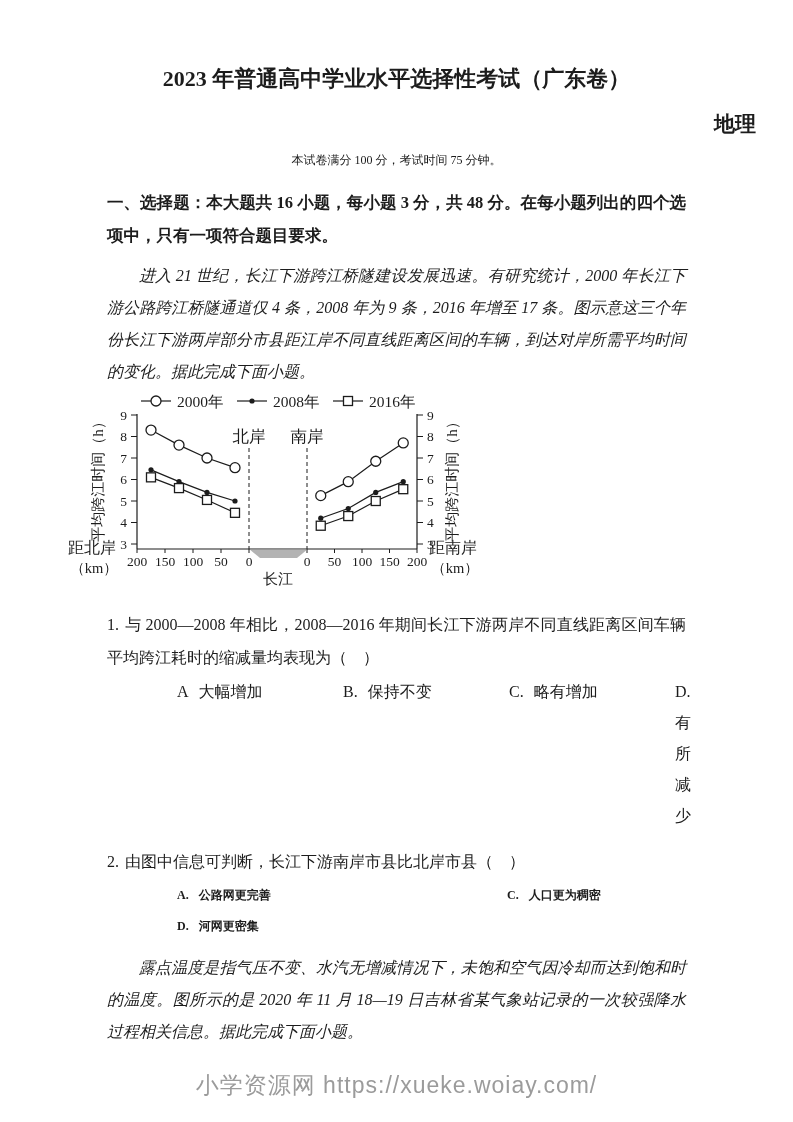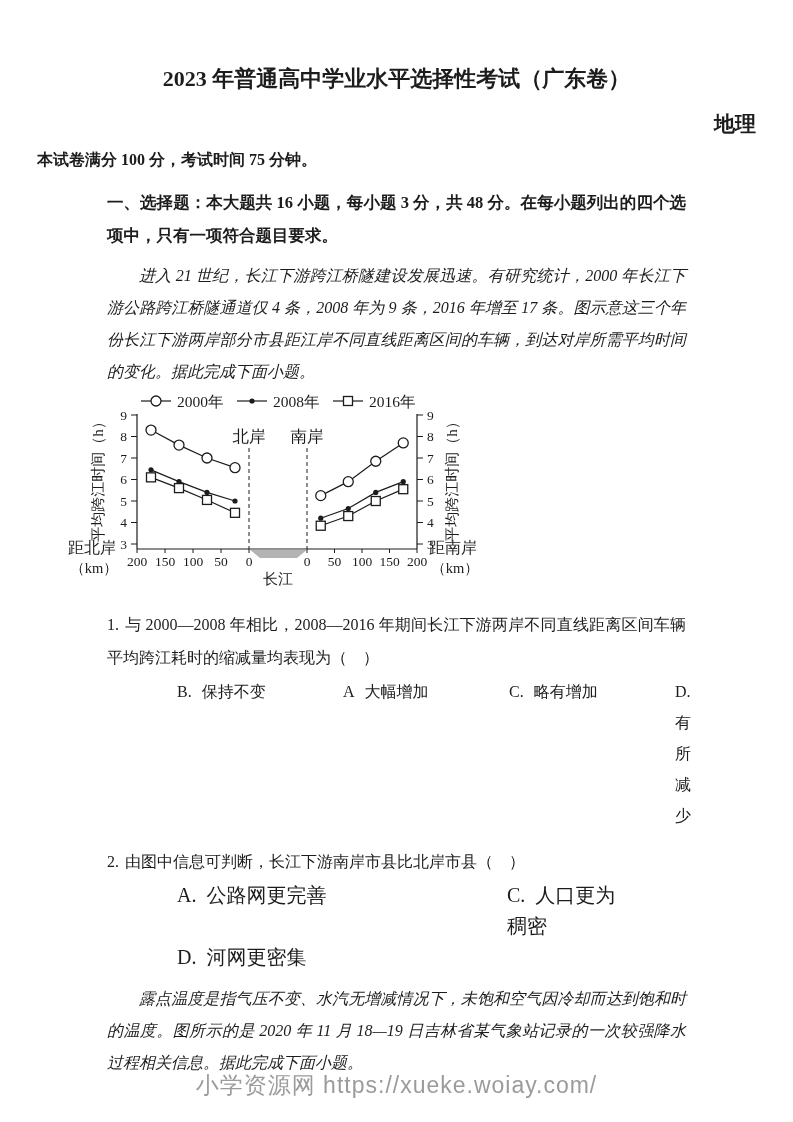--- a/index.html
+++ b/index.html
@@ -19,23 +19,23 @@
     font-weight:bold;
   }
   .subject{
     margin:16px 0 0;
     text-align:right;
     font-size:21px;line-height:28px;
     font-weight:bold;
   }
   .exam-info{
     margin:10px 0 0;
-    text-align:left;
-    font-size:16px;line-height:24px;
-    font-weight:bold;
+    text-align:center;
+    font-size:12px;line-height:24px;
+    font-weight:normal;
   }
   .section-heading{
     margin:14px 70px 0;
     font-size:16.5px;line-height:33px;
     font-weight:bold;
     text-align:justify;
   }
   .passage{
     margin:8px 70px 0;
     font-size:16px;line-height:32px;
@@ -58,21 +58,21 @@
   .options-4{
     display:grid;
     grid-template-columns:166px 166px 166px auto;
     margin:2px 70px 0;
     font-size:16px;line-height:31px;
   }
   .options-2{
     display:grid;
     grid-template-columns:330px auto;
     margin:2px 70px 0;
-    font-size:20px;line-height:31px;
+    font-size:12px;line-height:31px;font-weight:bold;
   }
   .opt-label{margin-right:10px;}
   .footer{
     position:absolute;
     left:0;right:0;top:1062px;
     text-align:center;
     color:#9b9b9b;
     font-size:23px;
     font-family:"Liberation Sans","DejaVu Sans",sans-serif;
     letter-spacing:1px;
@@ -220,22 +220,22 @@
             <rect x="282.5" y="6.5" width="9" height="9" fill="#fff" stroke="#1c1c1c" stroke-width="1.3"></rect>
             <text x="308" y="16.5" text-anchor="start" font-size="15.5" fill="#1c1c1c">2016年</text>
           </g>
         </g>
       </svg>
   </figure>
 
   <div class="question">
     <p class="q-text"><span class="q-number">1.</span><span>与 2000—2008 年相比，2008—2016 年期间长江下游两岸不同直线距离区间车辆平均跨江耗时的缩减量均表现为（　）</span></p>
     <div class="options options-4">
+      <span class="option"><span class="opt-label">A</span><span class="opt-text">大幅增加</span></span>
       <span class="option"><span class="opt-label">B.</span><span class="opt-text">保持不变</span></span>
-      <span class="option"><span class="opt-label">A</span><span class="opt-text">大幅增加</span></span>
       <span class="option"><span class="opt-label">C.</span><span class="opt-text">略有增加</span></span>
       <span class="option"><span class="opt-label">D.</span><span class="opt-text">有所减少</span></span>
     </div>
   </div>
 
   <div class="question" style="margin-top:14px;">
     <p class="q-text"><span class="q-number">2.</span><span>由图中信息可判断，长江下游南岸市县比北岸市县（　）</span></p>
     <div class="options options-2">
       <span class="option"><span class="opt-label">A.</span><span class="opt-text">公路网更完善</span></span>
       <span class="option"><span class="opt-label">C.</span><span class="opt-text">人口更为稠密</span></span>

